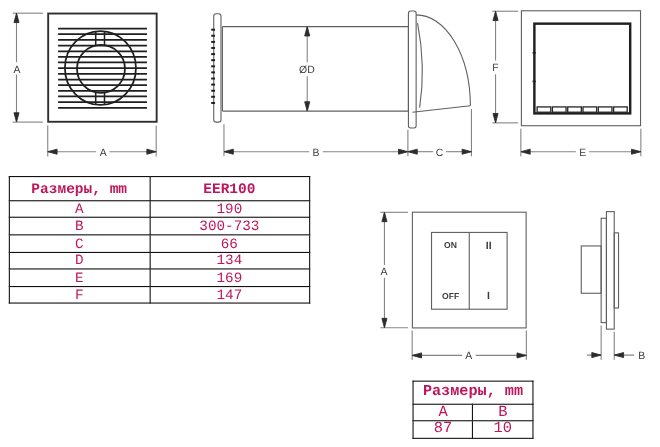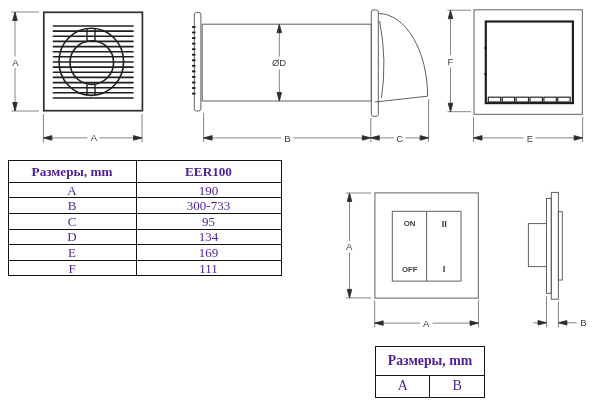--- a/index.html
+++ b/index.html
@@ -4,21 +4,21 @@
 <style>
   html,body{margin:0;padding:0;background:#fff;}
   .page{position:relative;width:600px;height:406px;background:#fff;overflow:hidden;
         font-family:"Liberation Sans",sans-serif;will-change:transform;}
   svg{position:absolute;left:0;top:0;}
   text{font-family:"Liberation Sans",sans-serif;fill:#3d3d3d;}
   .obj{stroke:#5f5f5f;stroke-width:1;fill:none;}
   .dim{stroke:#848484;stroke-width:1;fill:none;}
   .blk{stroke:#1f1f1f;fill:none;}
   table{border-collapse:collapse;position:absolute;table-layout:fixed;
-        font-family:Liberation Serif, serif;color:#4c1d95;text-align:center;}
+        font-family:Liberation Mono, monospace;color:#be185d;text-align:center;}
   td{border:1.4px solid #111;padding:0;vertical-align:middle;line-height:1;}
   .t2 td{border-width:1.8px;border-color:#151515;}
 </style>
 </head>
 <body>
 <div class="page">
 <svg width="600" height="406" viewBox="0 0 600 406">
 <defs>
 <marker id="ar" viewBox="0 0 10 8" refX="9.7" refY="4" markerWidth="10" markerHeight="8" orient="auto-start-reverse" markerUnits="userSpaceOnUse">
           <path d="M9.7,4 L1.2,1.7 L1.2,6.3 Z" fill="#2c2c2c" stroke="#2c2c2c" stroke-width="0.8"></path>
@@ -248,41 +248,45 @@
 <tr style="height:15.6px;font-size:13px;">
           <td>A</td>
           <td>190</td>
         </tr>
 <tr style="height:15.6px;font-size:13px;">
           <td>B</td>
           <td>300-733</td>
         </tr>
 <tr style="height:15.6px;font-size:13px;">
           <td>C</td>
-          <td>95</td>
+          <td>66</td>
         </tr>
 <tr style="height:15.6px;font-size:13px;">
           <td>D</td>
           <td>134</td>
         </tr>
 <tr style="height:15.6px;font-size:13px;">
           <td>E</td>
           <td>169</td>
         </tr>
 <tr style="height:15.6px;font-size:13px;">
           <td>F</td>
-          <td>111</td>
+          <td>147</td>
         </tr>
 </tbody>
     </table>
 
 <table class="t2" style="left:375.2px;top:345.5px;width:109.6px;height:52px;">
 <tbody>
         <tr style="height:21px;font-weight:bold;font-size:13.8px;">
   <td colspan="2">Размеры, mm</td>
 </tr>
 <tr style="height:14.7px;font-size:14px;">
           <td style="width:54.8px">A</td>
           <td>B</td>
         </tr>
+<tr style="height:16.3px;font-size:14px;">
+          <td>87</td>
+          <td>10</td>
+        </tr>
 </tbody>
     </table>
 </div>
 
 </body></html>

